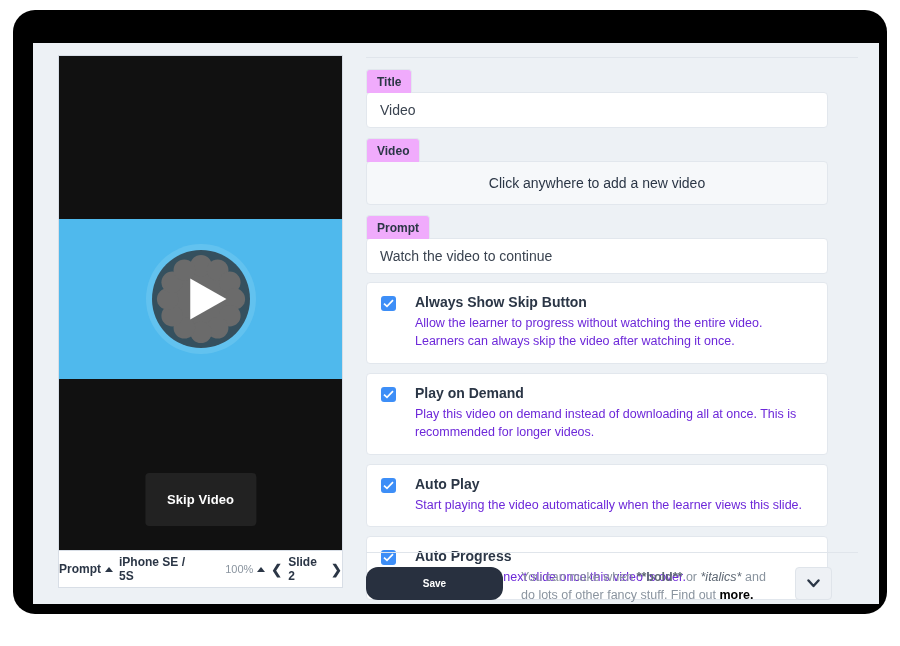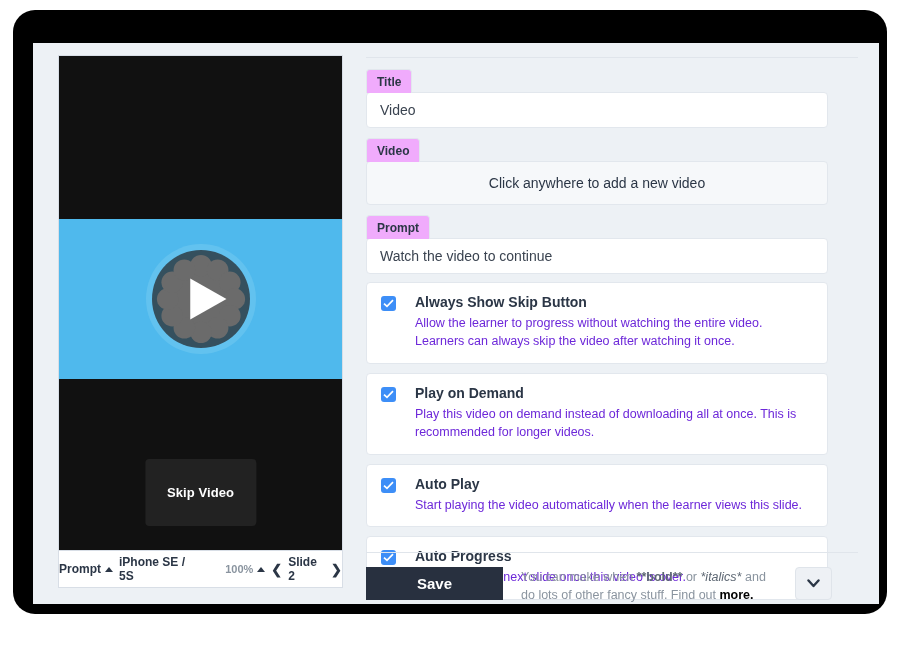--- a/index.html
+++ b/index.html
@@ -98,21 +98,21 @@
   .gear { position:absolute; left:6px; top:6px; width:98px; height:98px; }
   .skip-btn {
     position: absolute;
     left: 50%;
     transform: translateX(-50%);
     bottom: 24px;
     background: #222222;
     color: #ffffff;
     font-size: 13px;
     font-weight: bold;
-    padding: 26px 22px;
+    padding: 19px 22px;
     border-radius: 4px;
     letter-spacing: .1px;
     white-space: nowrap;
   }
 
   
   .preview-toolbar {
     position: absolute;
     left: 25px;
     top: 508px;
@@ -124,21 +124,21 @@
     box-sizing: border-box;
     display: flex;
     align-items: center;
     justify-content: center;
     gap: 6px;
     font-size: 12px;
     color: #2b3646;
   }
   .tb-item { display: flex; align-items: center; gap: 4px; font-weight: bold; }
   .tb-prompt { font-weight: bold; }
-  .tb-zoom { font-weight: bold; color: #8a949f; font-size: 11px; margin-left: 20px; }
+  .tb-zoom { font-weight: normal; color: #8a949f; font-size: 11px; margin-left: 20px; }
   .caret-up {
     width: 0; height: 0;
     border-left: 4px solid transparent;
     border-right: 4px solid transparent;
     border-bottom: 5px solid #2b3646;
     display: inline-block;
   }
   .chev { font-size: 13px; font-weight: bold; color:#2b3646; line-height:1; }
 
   
@@ -248,23 +248,23 @@
     top: 524px;
     right: 21px;
     display: flex;
     align-items: flex-start;
     gap: 18px;
   }
   .save-btn {
     width: 137px;
     height: 33px;
     background: #28303f;
-    border-radius: 0;
+    border-radius: 12px;
     color: #ffffff;
-    font-size: 15px;
+    font-size: 10px;
     font-weight: bold;
     display: flex;
     align-items: center;
     justify-content: center;
   }
   .help-text {
     font-size: 12.5px;
     color: #8a949f;
     line-height: 1.45;
     flex: 1 1 auto;

